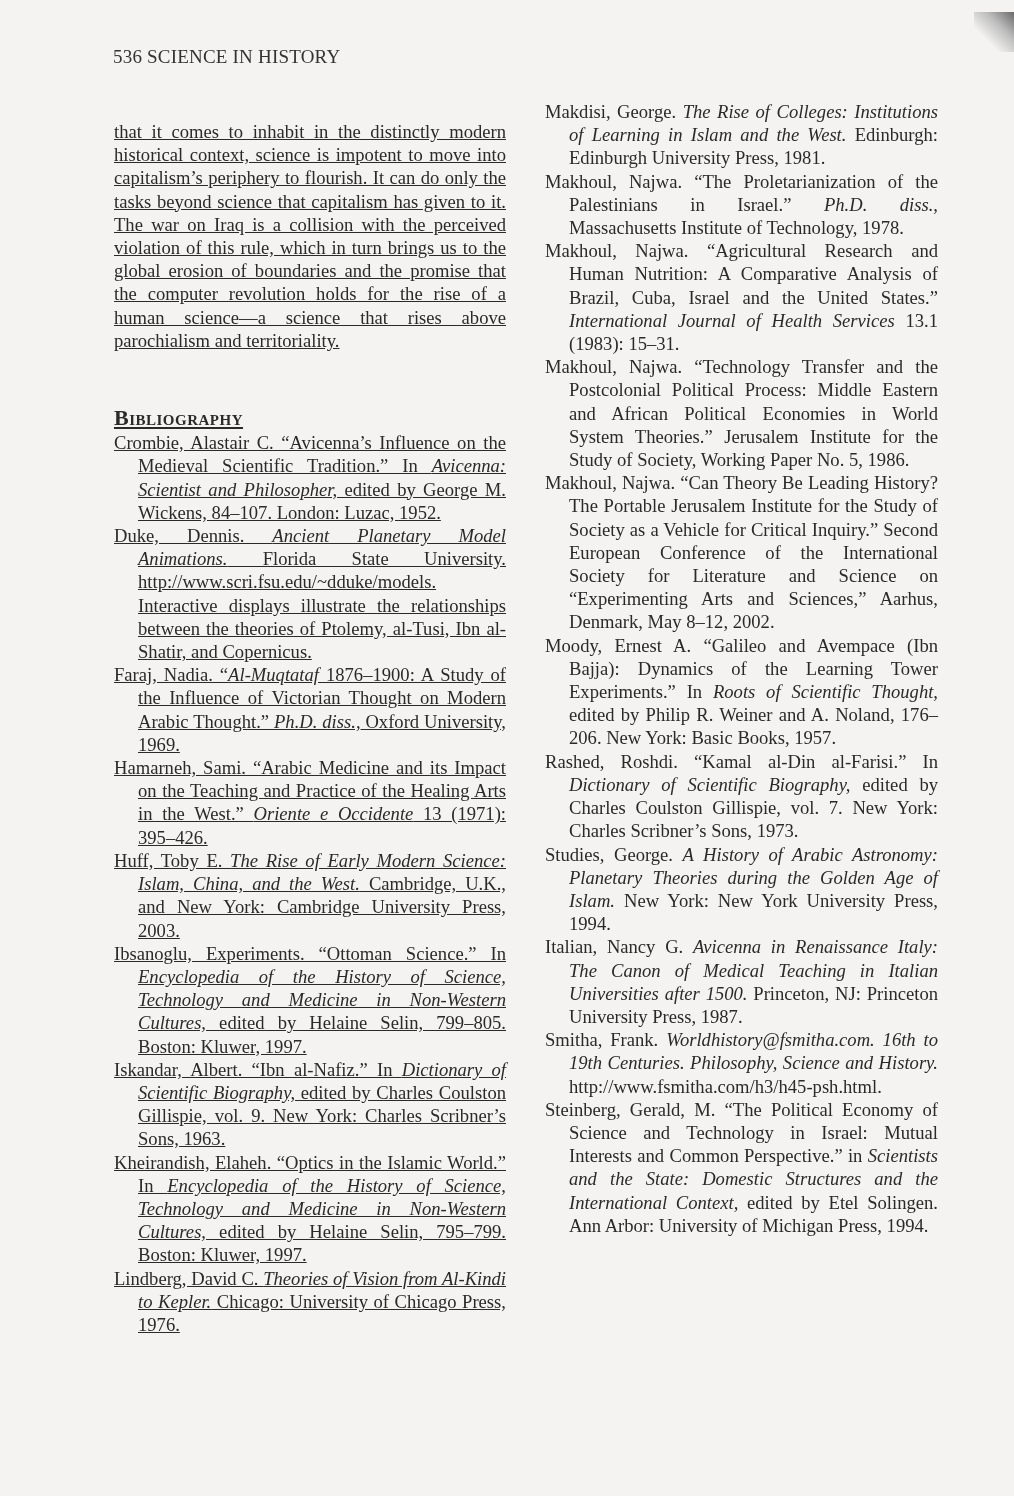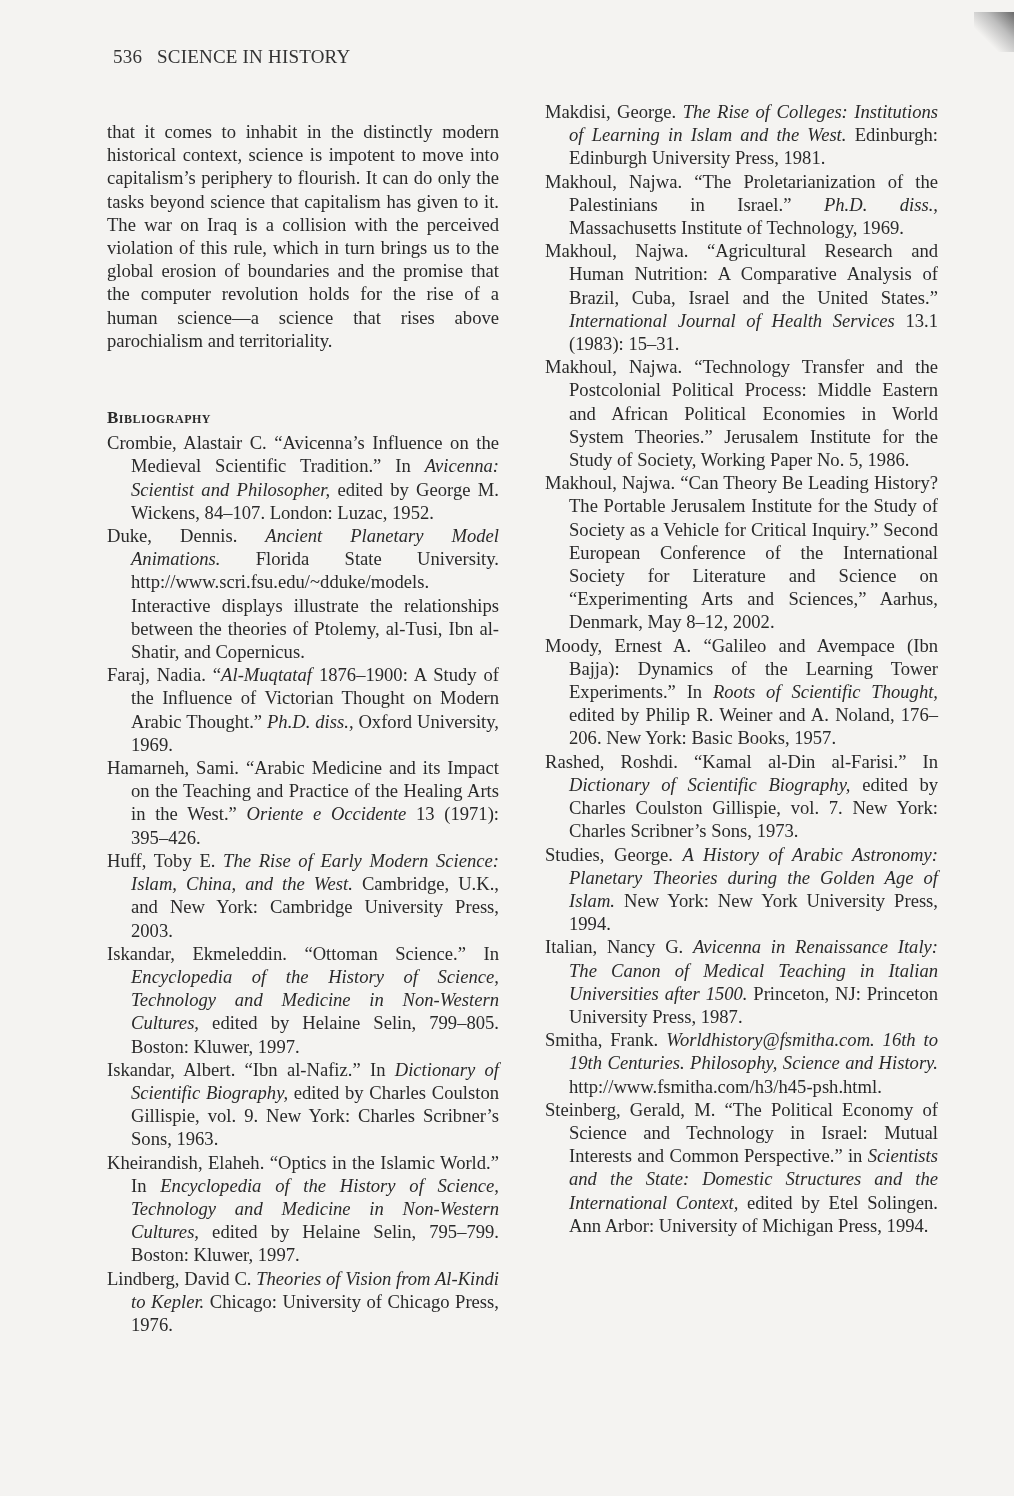--- a/index.html
+++ b/index.html
@@ -11,31 +11,31 @@
     color: #2a2a2a;
   }
   .corner-shadow {
     position: absolute; top: 12px; right: 0; width: 40px; height: 40px;
     background: linear-gradient(225deg, #6a6a6a 0%, #bdbdbd 35%, rgba(244,243,241,0) 70%);
   }
   .running-head {
     position: absolute; left: 113px; top: 46px;
     font-size: 19px; letter-spacing: 0.2px; color: #333;
   }
-  .running-head .pnum { margin-right: 10px; }
+  .running-head .pnum { }
   .col {
     position: absolute; top: 120px;
     font-size: 18.6px; line-height: 23.2px;
   }
-  .col.left { left: 107px; width: 392px; }
+  .col.left { left: 114px; width: 392px; text-decoration: underline; }
   .col.right { left: 545px; width: 393px; top: 100px; }
   .body-para { text-align: justify; margin: 0; }
   .bib-heading {
     margin: 54px 0 2px 0;
-    font-weight: bold; font-size: 17px; letter-spacing: 0.5px;
+    font-weight: bold; font-size: 22px; letter-spacing: 0.5px;
     font-variant: small-caps;
   }
   .entry {
     margin: 0 0 0 0; padding-left: 24px; text-indent: -24px;
     text-align: justify;
   }
   .col.right .entry { margin-bottom: 0; }
   i { font-style: italic; }
 </style>
 </head>
@@ -50,31 +50,31 @@
 
 <div class="col left">
   <p class="body-para">that it comes to inhabit in the distinctly modern historical context, science is impotent to move into capitalism’s periphery to flourish. It can do only the tasks beyond science that capitalism has given to it. The war on Iraq is a collision with the perceived violation of this rule, which in turn brings us to the global erosion of boundaries and the promise that the computer revolution holds for the rise of a human science—a science that rises above parochialism and territoriality.</p>
   <div class="bib-heading">Bibliography</div>
   <div id="left-entries">
       <div class="entry"><span>Crombie, Alastair C. “Avicenna’s Influence on the Medieval Scientific Tradition.” In </span><i>Avicenna: Scientist and Philosopher,</i><span> edited by George M. Wickens, 84–107. London: Luzac, 1952.</span></div>
       <div class="entry"><span>Duke, Dennis. </span><i>Ancient Planetary Model Animations.</i><span> Florida State University. http://www.scri.fsu.edu/~dduke/models. Interactive displays illustrate the relationships between the theories of Ptolemy, al-Tusi, Ibn al-Shatir, and Copernicus.</span></div>
       <div class="entry"><span>Faraj, Nadia. “</span><i>Al-Muqtataf</i><span> 1876–1900: A Study of the Influence of Victorian Thought on Modern Arabic Thought.” </span><i>Ph.D. diss.,</i><span> Oxford University, 1969.</span></div>
       <div class="entry"><span>Hamarneh, Sami. “Arabic Medicine and its Impact on the Teaching and Practice of the Healing Arts in the West.” </span><i>Oriente e Occidente</i><span> 13 (1971): 395–426.</span></div>
       <div class="entry"><span>Huff, Toby E. </span><i>The Rise of Early Modern Science: Islam, China, and the West.</i><span> Cambridge, U.K., and New York: Cambridge University Press, 2003.</span></div>
-      <div class="entry"><span>Iskandar, Ekmeleddin. “Ottoman Science.” In </span><i>Encyclopedia of the History of Science, Technology and Medicine in Non-Western Cultures,</i><span> edited by Helaine Selin, 799–805. Boston: Kluwer, 1997.</span></div>
+      <div class="entry"><span>Ibsanoglu, Experiments. “Ottoman Science.” In </span><i>Encyclopedia of the History of Science, Technology and Medicine in Non-Western Cultures,</i><span> edited by Helaine Selin, 799–805. Boston: Kluwer, 1997.</span></div>
       <div class="entry"><span>Iskandar, Albert. “Ibn al-Nafiz.” In </span><i>Dictionary of Scientific Biography,</i><span> edited by Charles Coulston Gillispie, vol. 9. New York: Charles Scribner’s Sons, 1963.</span></div>
       <div class="entry"><span>Kheirandish, Elaheh. “Optics in the Islamic World.” In </span><i>Encyclopedia of the History of Science, Technology and Medicine in Non-Western Cultures,</i><span> edited by Helaine Selin, 795–799. Boston: Kluwer, 1997.</span></div>
       <div class="entry"><span>Lindberg, David C. </span><i>Theories of Vision from Al-Kindi to Kepler.</i><span> Chicago: University of Chicago Press, 1976.</span></div>
     </div>
 </div>
 
 <div class="col right">
   <div id="right-entries">
       <div class="entry"><span>Makdisi, George. </span><i>The Rise of Colleges: Institutions of Learning in Islam and the West.</i><span> Edinburgh: Edinburgh University Press, 1981.</span></div>
-      <div class="entry"><span>Makhoul, Najwa. “The Proletarianization of the Palestinians in Israel.” </span><i>Ph.D. diss.,</i><span> Massachusetts Institute of Technology, 1969.</span></div>
+      <div class="entry"><span>Makhoul, Najwa. “The Proletarianization of the Palestinians in Israel.” </span><i>Ph.D. diss.,</i><span> Massachusetts Institute of Technology, 1978.</span></div>
       <div class="entry"><span>Makhoul, Najwa. “Agricultural Research and Human Nutrition: A Comparative Analysis of Brazil, Cuba, Israel and the United States.” </span><i>International Journal of Health Services</i><span> 13.1 (1983): 15–31.</span></div>
       <div class="entry"><span>Makhoul, Najwa. “Technology Transfer and the Postcolonial Political Process: Middle Eastern and African Political Economies in World System Theories.” Jerusalem Institute for the Study of Society, Working Paper No. 5, 1986.</span></div>
       <div class="entry"><span>Makhoul, Najwa. “Can Theory Be Leading History? The Portable Jerusalem Institute for the Study of Society as a Vehicle for Critical Inquiry.” Second European Conference of the International Society for Literature and Science on “Experimenting Arts and Sciences,” Aarhus, Denmark, May 8–12, 2002.</span></div>
       <div class="entry"><span>Moody, Ernest A. “Galileo and Avempace (Ibn Bajja): Dynamics of the Learning Tower Experiments.” In </span><i>Roots of Scientific Thought,</i><span> edited by Philip R. Weiner and A. Noland, 176–206. New York: Basic Books, 1957.</span></div>
       <div class="entry"><span>Rashed, Roshdi. “Kamal al-Din al-Farisi.” In </span><i>Dictionary of Scientific Biography,</i><span> edited by Charles Coulston Gillispie, vol. 7. New York: Charles Scribner’s Sons, 1973.</span></div>
       <div class="entry"><span>Studies, George. </span><i>A History of Arabic Astronomy: Planetary Theories during the Golden Age of Islam.</i><span> New York: New York University Press, 1994.</span></div>
       <div class="entry"><span>Italian, Nancy G. </span><i>Avicenna in Renaissance Italy: The Canon of Medical Teaching in Italian Universities after 1500.</i><span> Princeton, NJ: Princeton University Press, 1987.</span></div>
       <div class="entry"><span>Smitha, Frank. </span><i>Worldhistory@fsmitha.com. 16th to 19th Centuries. Philosophy, Science and History.</i><span> http://www.fsmitha.com/h3/h45-psh.html.</span></div>
       <div class="entry"><span>Steinberg, Gerald, M. “The Political Economy of Science and Technology in Israel: Mutual Interests and Common Perspective.” in </span><i>Scientists and the State: Domestic Structures and the International Context,</i><span> edited by Etel Solingen. Ann Arbor: University of Michigan Press, 1994.</span></div>
     </div>

